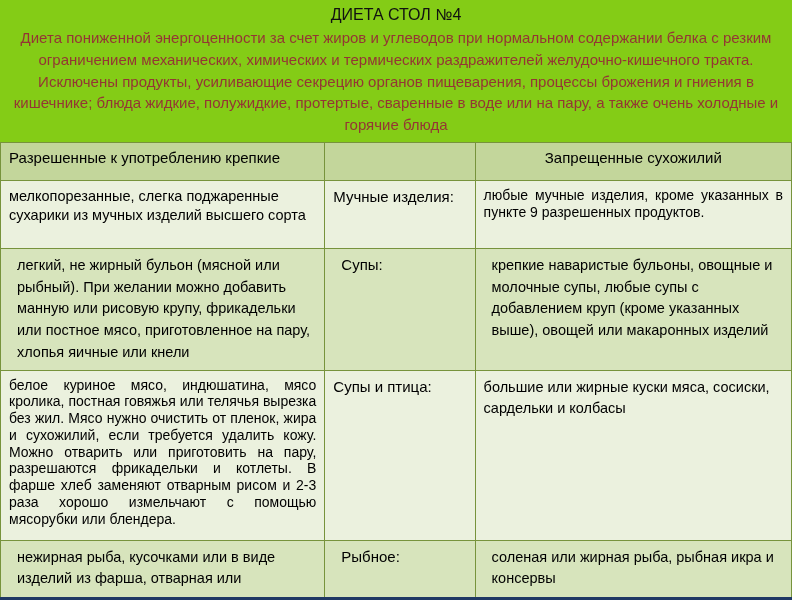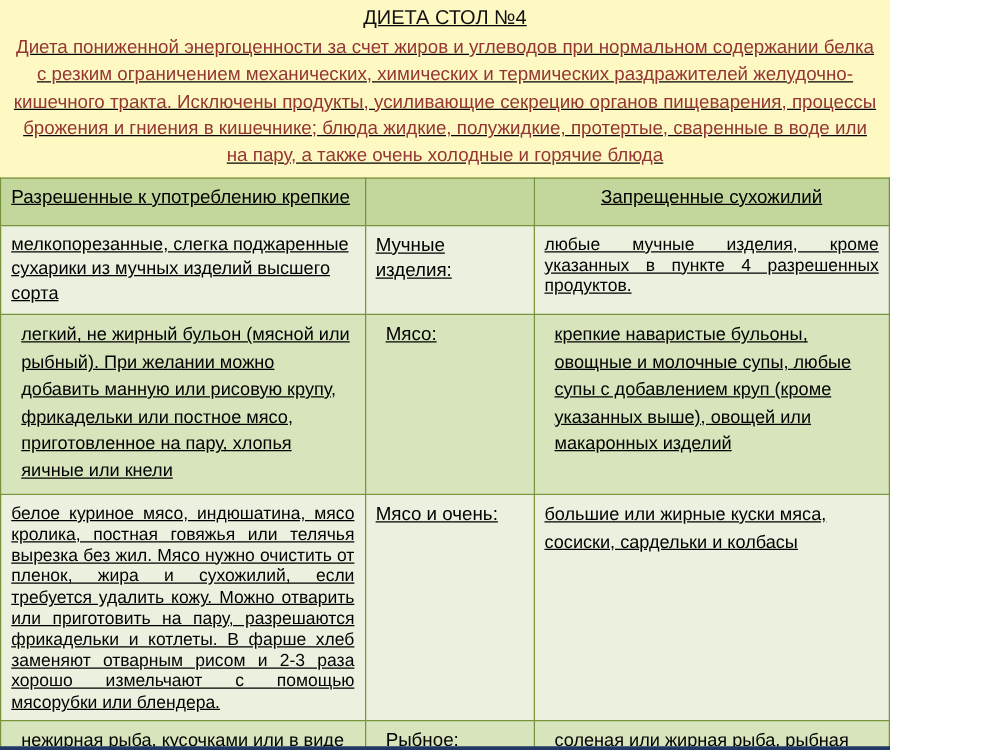--- a/index.html
+++ b/index.html
@@ -7,23 +7,22 @@
     width: 800px; height: 600px;
     overflow: hidden;
     background: #ffffff;
   }
   body {
     font-family: "Liberation Sans", "DejaVu Sans", sans-serif;
     color: #000;
   }
   .slide {
     position: relative;
-    width: 712px; height: 600px;
-    background: #fef9c3;
-    text-decoration: underline;
+    width: 792px; height: 600px;
+    background: #84cc16;
   }
   .doc-header {
     padding: 6px 10px 4px 10px;
     text-align: center;
   }
   .doc-title {
     font-size: 16px;
     color: #111111;
     margin-bottom: 3px;
   }
@@ -92,30 +91,30 @@
       <tr>
         <th class="col-allowed">Разрешенные к употреблению крепкие</th>
         <th class="col-category"></th>
         <th class="col-forbidden">Запрещенные сухожилий</th>
       </tr>
     </thead>
     <tbody>
       <tr class="row-light r1">
         <td class="cell-allowed">мелкопорезанные, слегка поджаренные сухарики из мучных изделий высшего сорта</td>
         <td class="cell-category">Мучные изделия:</td>
-        <td class="cell-forbidden justify tight">любые мучные изделия, кроме указанных в пункте 4 разрешенных продуктов.</td>
+        <td class="cell-forbidden justify tight">любые мучные изделия, кроме указанных в пункте 9 разрешенных продуктов.</td>
       </tr>
       <tr class="row-medium r2">
         <td class="cell-allowed loose">легкий, не жирный бульон (мясной или рыбный). При желании можно добавить манную или рисовую крупу, фрикадельки или постное мясо, приготовленное на пару, хлопья яичные или кнели</td>
-        <td class="cell-category">Мясо:</td>
+        <td class="cell-category">Супы:</td>
         <td class="cell-forbidden loose">крепкие наваристые бульоны, овощные и молочные супы, любые супы с добавлением круп (кроме указанных выше), овощей или макаронных изделий</td>
       </tr>
       <tr class="row-light r3">
         <td class="cell-allowed justify tight">белое куриное мясо, индюшатина, мясо кролика, постная говяжья или телячья вырезка без жил. Мясо нужно очистить от пленок, жира и сухожилий, если требуется удалить кожу. Можно отварить или приготовить на пару, разрешаются фрикадельки и котлеты. В фарше хлеб заменяют отварным рисом и 2-3 раза хорошо измельчают с помощью мясорубки или блендера.</td>
-        <td class="cell-category">Мясо и очень:</td>
+        <td class="cell-category">Супы и птица:</td>
         <td class="cell-forbidden loose">большие или жирные куски мяса, сосиски, сардельки и колбасы</td>
       </tr>
       <tr class="row-medium r4">
         <td class="cell-allowed loose">нежирная рыба, кусочками или в виде изделий из фарша, отварная или приготовленная на пару.</td>
         <td class="cell-category">Рыбное:</td>
         <td class="cell-forbidden loose">соленая или жирная рыба, рыбная икра и консервы</td>
       </tr>
     </tbody>
   </table>
 

